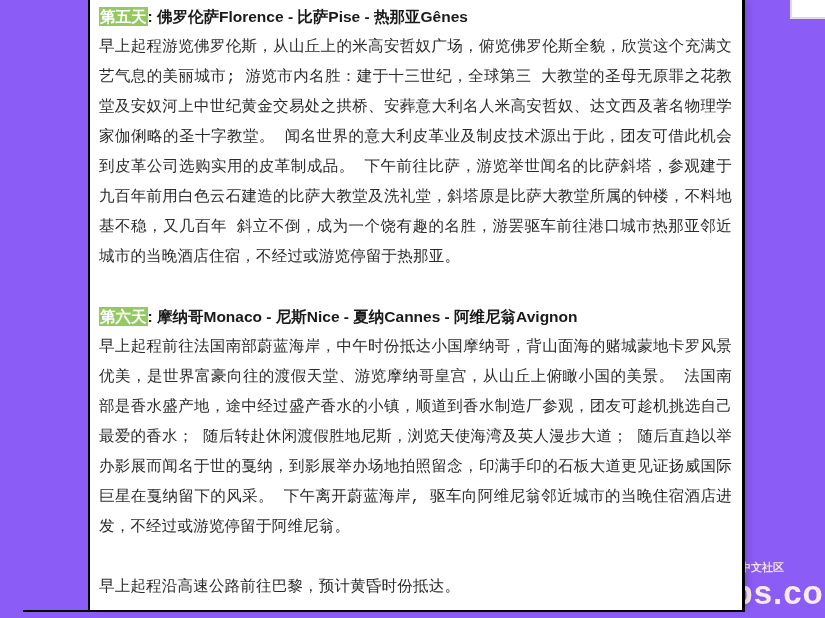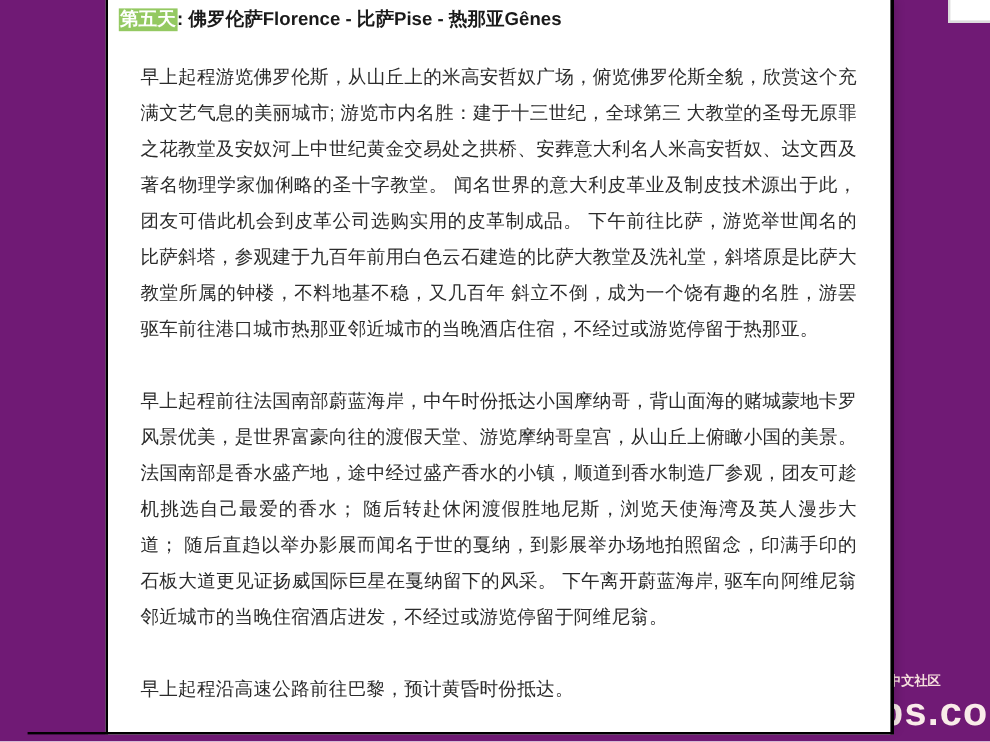--- a/index.html
+++ b/index.html
@@ -6,21 +6,21 @@
     margin: 0;
     padding: 0;
     background: #ffffff;
     font-family: "Liberation Sans", "DejaVu Sans", sans-serif;
   }
   .canvas {
     position: relative;
     width: 825px;
     height: 618px;
     overflow: hidden;
-    background: #701a75;
+    background: #8b5cf6;
   }
   
   .page {
     position: absolute;
     left: 88px;
     top: -4px;
     width: 657px;
     height: 616px;
     box-sizing: border-box;
     border-left: 2px solid #000000;
@@ -53,26 +53,27 @@
     display: inline-block;
     background: #94c962;
     color: #ffffff;
     font-weight: bold;
     padding: 0 1px;
     line-height: 19px;
   }
   .colon { font-weight: bold; color: #1a1a1a; }
   .route { font-weight: bold; color: #1a1a1a; }
   .body-para {
-    margin: 18px;
+    margin: 0;
     font-size: 15.5px;
     line-height: 30px;
     color: #2b2b2b;
     text-align: justify;
     letter-spacing: 0.2px;
+    font-family: Liberation Mono, monospace;
   }
   
   .corner-box {
     position: absolute;
     left: 790px;
     top: -12px;
     width: 70px;
     height: 27px;
     border: 2px solid #dcdcdc;
     background: #ffffff;
@@ -126,20 +127,23 @@
   <div class="page">
 
     <div class="section">
       <div class="heading">
         <span class="day-label">第五天</span><span class="colon">: </span><span class="route">佛罗伦萨Florence - 比萨Pise - 热那亚Gênes</span>
       </div>
       <p class="body-para">早上起程游览佛罗伦斯，从山丘上的米高安哲奴广场，俯览佛罗伦斯全貌，欣赏这个充满文艺气息的美丽城市; 游览市内名胜：建于十三世纪，全球第三 大教堂的圣母无原罪之花教堂及安奴河上中世纪黄金交易处之拱桥、安葬意大利名人米高安哲奴、达文西及著名物理学家伽俐略的圣十字教堂。 闻名世界的意大利皮革业及制皮技术源出于此，团友可借此机会到皮革公司选购实用的皮革制成品。 下午前往比萨，游览举世闻名的比萨斜塔，参观建于九百年前用白色云石建造的比萨大教堂及洗礼堂，斜塔原是比萨大教堂所属的钟楼，不料地基不稳，又几百年 斜立不倒，成为一个饶有趣的名胜，游罢驱车前往港口城市热那亚邻近城市的当晚酒店住宿，不经过或游览停留于热那亚。</p>
     </div>
 
     <div class="section">
+      <div class="heading">
+        <span class="day-label">第六天</span><span class="colon">: </span><span class="route">摩纳哥Monaco - 尼斯Nice - 夏纳Cannes - 阿维尼翁Avignon</span>
+      </div>
       <p class="body-para">早上起程前往法国南部蔚蓝海岸，中午时份抵达小国摩纳哥，背山面海的赌城蒙地卡罗风景优美，是世界富豪向往的渡假天堂、游览摩纳哥皇宫，从山丘上俯瞰小国的美景。 法国南部是香水盛产地，途中经过盛产香水的小镇，顺道到香水制造厂参观，团友可趁机挑选自己最爱的香水； 随后转赴休闲渡假胜地尼斯，浏览天使海湾及英人漫步大道； 随后直趋以举办影展而闻名于世的戛纳，到影展举办场地拍照留念，印满手印的石板大道更见证扬威国际巨星在戛纳留下的风采。 下午离开蔚蓝海岸, 驱车向阿维尼翁邻近城市的当晚住宿酒店进发，不经过或游览停留于阿维尼翁。</p>
     </div>
 
     <div class="section">
       <p class="body-para">早上起程沿高速公路前往巴黎，预计黄昏时份抵达。</p>
     </div>
 
   </div>
 
   <div class="bottom-rule"></div>

